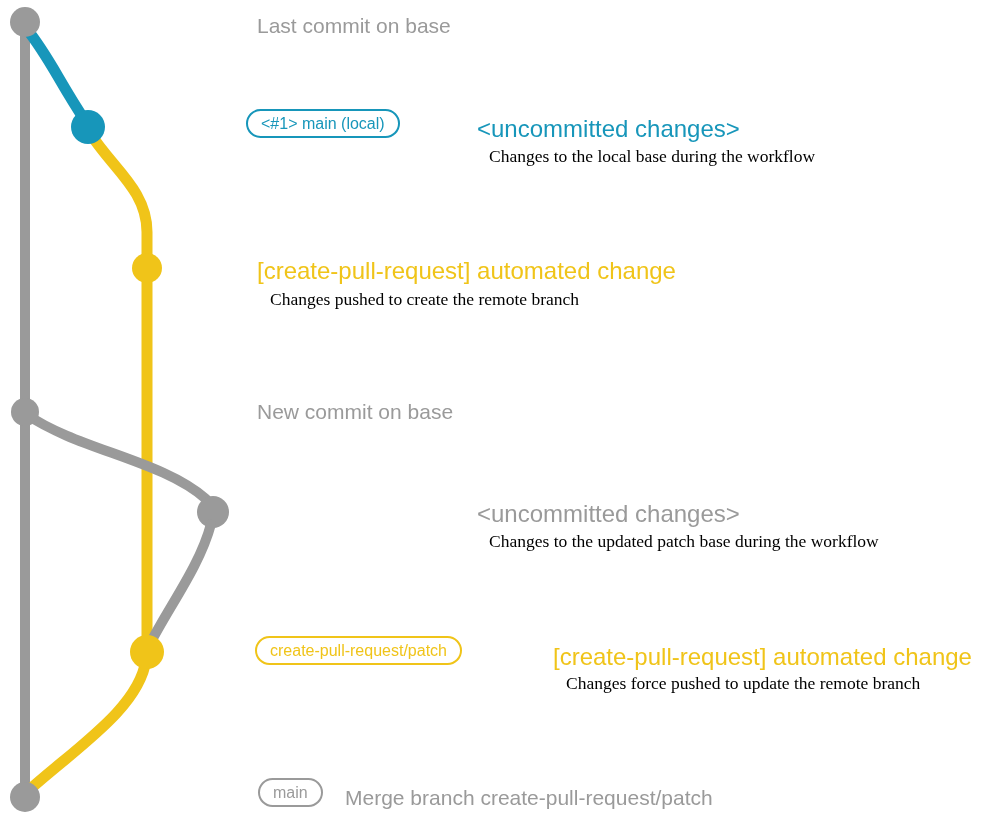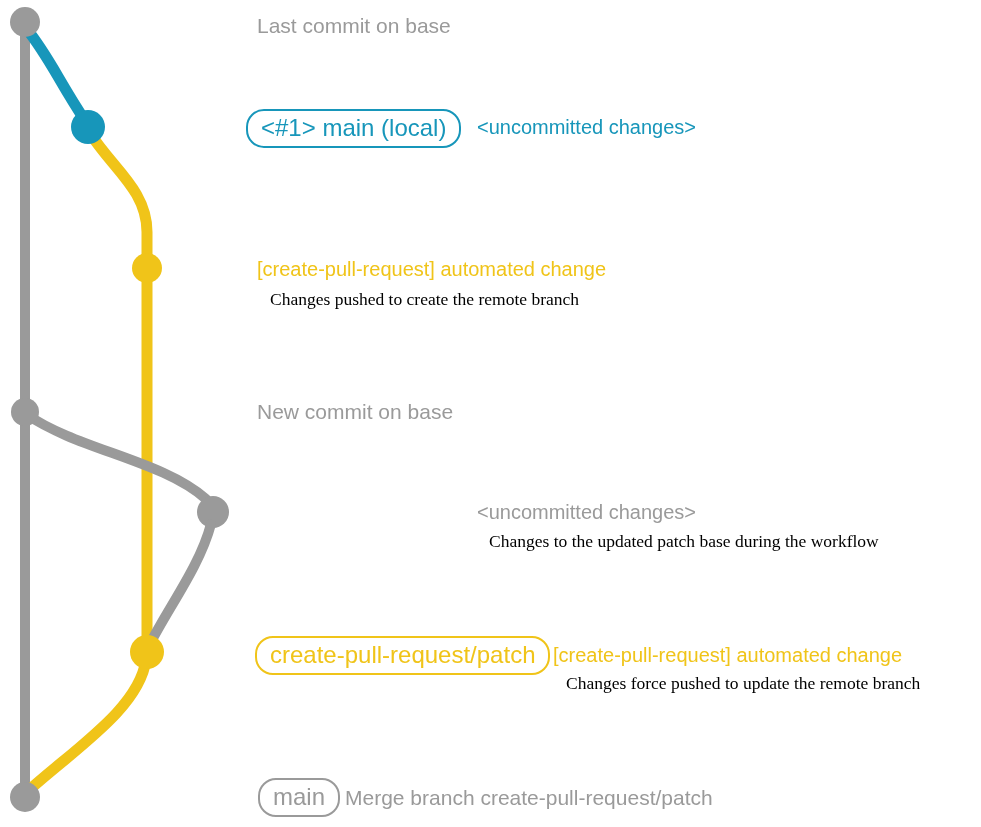--- a/index.html
+++ b/index.html
@@ -8,26 +8,26 @@
   html,body{margin:0;padding:0;background:#ffffff;}
   .stage{
     position:relative;width:981px;height:827px;background:#ffffff;overflow:hidden;
     font-family:"Liberation Sans",sans-serif;
   }
   .abs{position:absolute;white-space:nowrap;line-height:1.2;}
   .gray-header{color:var(--gray);font-size:21px;}
   .gray-text{color:var(--gray);font-size:21px;text-align:center;}
   .badge{
     display:inline-block;border:2px solid;border-radius:18px;
-    padding:3px 13px;font-size:24px;background:#ffffff;
+    padding:3px 13px;font-size:16px;background:#ffffff;
   }
   .badge.blue{border-color:var(--blue);color:var(--blue);}
   .badge.gray{border-color:var(--gray);color:var(--gray);}
   .badge.yellow{border-color:var(--yellow);color:var(--yellow);}
-  .title{font-size:20px;}
+  .title{font-size:24px;}
   .title.blue{color:var(--blue);}
   .title.gray{color:var(--gray);}
   .title.yellow{color:var(--yellow);}
   .caption{
     font-family:"Liberation Serif",serif;font-size:17.5px;color:var(--ink);
   }
   svg{position:absolute;left:0;top:0;}
   
   .p-header1{left:257px;top:13px;}
   .p-badge1{left:246px;top:109px;}
@@ -69,20 +69,21 @@
 
     <path d="M 146 660 C 139 708, 76 748, 28 791" fill="none" style="stroke:var(--yellow)" stroke-width="11" stroke-linecap="round"></path>
     <circle cx="147" cy="652" r="17" style="fill:var(--yellow)"></circle>
     <circle cx="25" cy="797" r="15" style="fill:var(--gray)"></circle>
   </svg>
 
   <div class="abs gray-header p-header1">Last commit on base</div>
 
   <span class="abs badge blue p-badge1">&lt;#1&gt; main (local)</span>
   <div class="abs title blue p-title1">&lt;uncommitted changes&gt;</div>
+  <div class="abs caption p-caption1">Changes to the local base during the workflow</div>
 
   <div class="abs title yellow p-title2">[create-pull-request] automated change</div>
   <div class="abs gray-header p-header2">New commit on base</div>
 
   <div class="abs caption p-caption2">Changes pushed to create the remote branch</div>
 
   <div class="abs title gray p-title3">&lt;uncommitted changes&gt;</div>
   <div class="abs caption p-caption3">Changes to the updated patch base during the workflow</div>
 
   <span class="abs badge yellow p-badge3">create-pull-request/patch</span>

